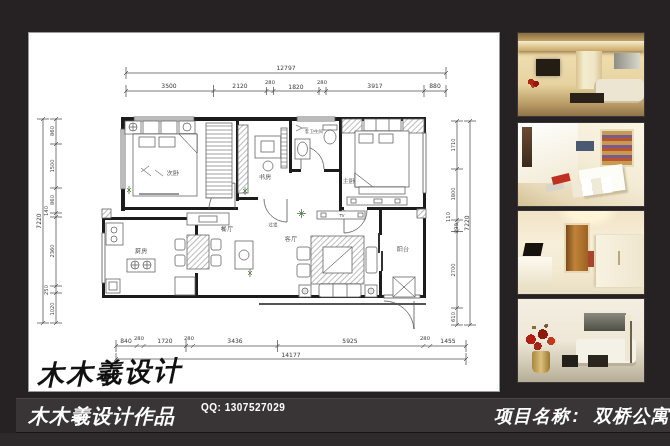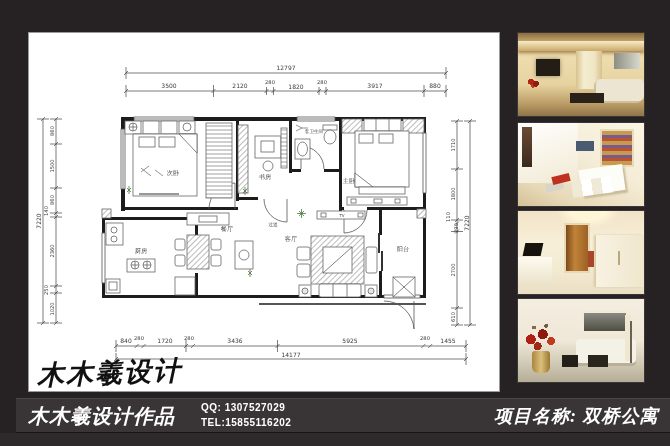--- a/index.html
+++ b/index.html
@@ -60,21 +60,21 @@
   .p4-vase{left:14px;top:52px;width:18px;height:22px;background:linear-gradient(90deg,#a8863e,#dcc07a 50%,#9a7834);border-radius:3px 3px 6px 6px;}
   
   .footer{position:absolute;left:0;top:398px;width:670px;height:33px;background:#393536;
           border-top:1px solid #4a4647;border-bottom:2px solid #171415;color:#fff;margin-left:16px;}
   .foot-bottom{position:absolute;left:0;top:433px;width:670px;height:13px;background:#2e2a2b;}
   .studio{position:absolute;left:12px;top:4px;font-size:20px;font-weight:bold;font-style:italic;
           letter-spacing:1px;font-family:"DejaVu Serif","Liberation Serif",serif;}
   .contact{position:absolute;left:185px;top:1px;font-size:10px;font-weight:bold;line-height:15px;
            letter-spacing:.5px;font-family:"Liberation Sans",sans-serif;}
   .project{position:absolute;left:478px;top:5px;font-size:18px;font-weight:bold;font-style:italic;
-           letter-spacing:1px;font-family:Liberation Serif, serif;}
+           letter-spacing:1px;font-family:Liberation Mono, monospace;}
   
   text{font-family:"DejaVu Sans",sans-serif;fill:#3a3a3a;}
   .dim{font-size:6px;}
   .dims{font-size:5.2px;}
   .room{font-size:6.2px;fill:#4c4c4c;}
   .rooms{font-size:4.6px;fill:#4c4c4c;}
   .tvtxt{font-size:4px;fill:#444;}
 </style>
 </head>
 <body>
@@ -355,17 +355,16 @@
   <div class="p4-tables"></div>
   <div class="p4-lamp"></div>
   <div class="p4-flower"></div>
   <div class="p4-vase"></div>
 </div>
 
 <div class="footer">
   <div class="studio">木木羲设计作品</div>
   <div class="contact">
     <div>QQ: 1307527029</div>
-    <div>TEL:15855116202</div>
   </div>
   <div class="project">项目名称: 双桥公寓</div>
 </div>
 <div class="foot-bottom"></div>
 
 </body></html>

